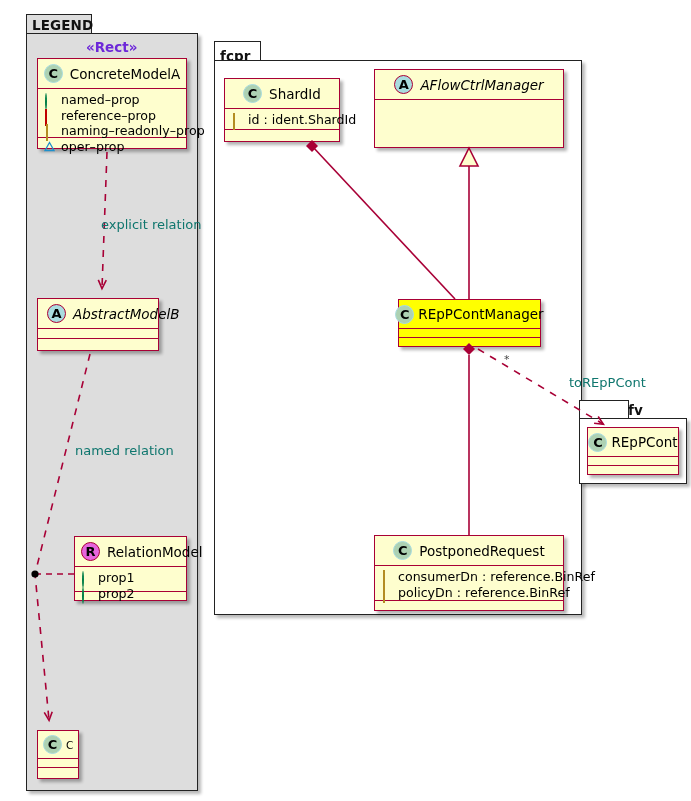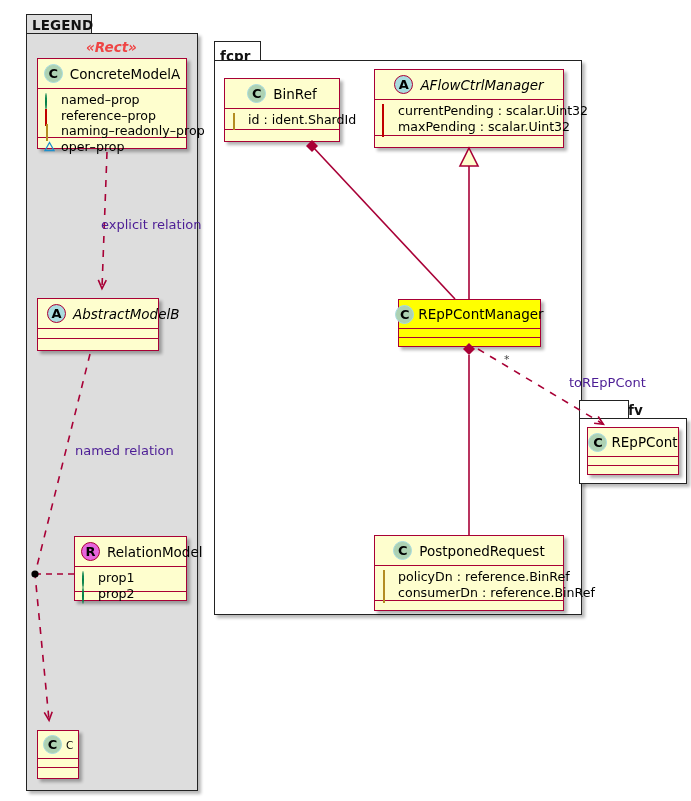--- a/index.html
+++ b/index.html
@@ -50,23 +50,23 @@
   .g{width:11px;height:11px;flex:0 0 11px;position:relative;}
   .g-circle{width:8px;height:8px;margin:1px 0 0 1px;border-radius:50%;
             border:1.4px solid #038048;box-sizing:border-box;background:transparent;}
   .g-square{width:8px;height:8px;margin:1px 0 0 1px;
             border:1.4px solid #B8861B;box-sizing:border-box;background:transparent;}
   .g-square.red{border-color:#C00000;}
   .g-diamond{width:7px;height:7px;margin:2px 0 0 2px;transform:rotate(45deg);
              border:1.4px solid #B38D22;box-sizing:border-box;background:transparent;}
   .tri-svg{display:block;}
 
-  .edge-label{position:absolute;font-size:13px;color:#4c1d95;white-space:nowrap;}
+  .edge-label{position:absolute;font-size:13px;color:#0f766e;white-space:nowrap;}
   .mult-label{position:absolute;font-size:11px;color:#444444;}
-  .stereo{position:absolute;font-size:13.5px;font-style:italic;color:#ef4444;
+  .stereo{position:absolute;font-size:13.5px;color:#6d28d9;
           font-weight:bold;}
   svg.wires{position:absolute;left:0;top:0;width:691px;height:801px;
             pointer-events:none;overflow:visible;}
 </style>
 </head>
 <body>
 
 <div id="canvas">
 
   <div class="pkg">
@@ -147,71 +147,61 @@
   <div class="pkg">
     <div class="pkg-tab white-tab" style="left:202px;top:41px;width:47px;height:28px;">
       <span>fcpr</span>
     </div>
     <div class="pkg-body white-body" style="left:202px;top:60px;width:368px;height:555px;"></div>
   </div>
 
   <div class="cls" style="left:212px;top:78px;width:116px;height:64px;">
     <div class="cls-title">
       <span class="badge badge-C">C</span>
-      <span>BinRef</span>
+      <span>ShardId</span>
     </div>
     <div class="cls-attrs" style="height:21px;">
       <div class="attr">
         <span class="g"><span class="g-diamond"></span></span>
         <span>id : ident.ShardId</span>
       </div>
     </div>
     <div class="cls-ops"></div>
   </div>
 
   <div class="cls" style="left:362px;top:69px;width:190px;height:79px;">
     <div class="cls-title italic">
       <span class="badge badge-A">A</span>
       <span>AFlowCtrlManager</span>
     </div>
-    <div class="cls-attrs" style="height:36px;">
-      <div class="attr">
-        <span class="g"><span class="g-square red"></span></span>
-        <span>currentPending : scalar.Uint32</span>
-      </div>
-      <div class="attr">
-        <span class="g"><span class="g-square red"></span></span>
-        <span>maxPending : scalar.Uint32</span>
-      </div>
-    </div>
     <div class="cls-ops"></div>
   </div>
 
   <div class="cls hl" style="left:386px;top:299px;width:143px;height:48px;">
     <div class="cls-title" style="height:29px;gap:4px;">
       <span class="badge badge-C">C</span>
       <span>REpPContManager</span>
     </div>
     <div class="cls-attrs" style="height:9px;"></div>
     <div class="cls-ops" style="height:8px;"></div>
   </div>
 
   <div class="cls" style="left:362px;top:535px;width:190px;height:76px;">
     <div class="cls-title">
       <span class="badge badge-C">C</span>
       <span>PostponedRequest</span>
     </div>
     <div class="cls-attrs" style="height:35px;">
       <div class="attr">
         <span class="g"><span class="g-diamond"></span></span>
+        <span>consumerDn : reference.BinRef</span>
+      </div>
+      <div class="attr">
+        <span class="g"><span class="g-diamond"></span></span>
         <span>policyDn : reference.BinRef</span>
-      </div>
-      <div class="attr">
-        <span class="g"><span class="g-diamond"></span></span>
-        <span>consumerDn : reference.BinRef</span>
       </div>
     </div>
     <div class="cls-ops"></div>
   </div>
 
   <div class="pkg">
     <div class="pkg-tab white-tab" style="left:567px;top:400px;width:32px;height:19px;padding-left:48px;">
       <span>fv</span>
     </div>
     <div class="pkg-body white-body" style="left:567px;top:418px;width:108px;height:66px;"></div>

